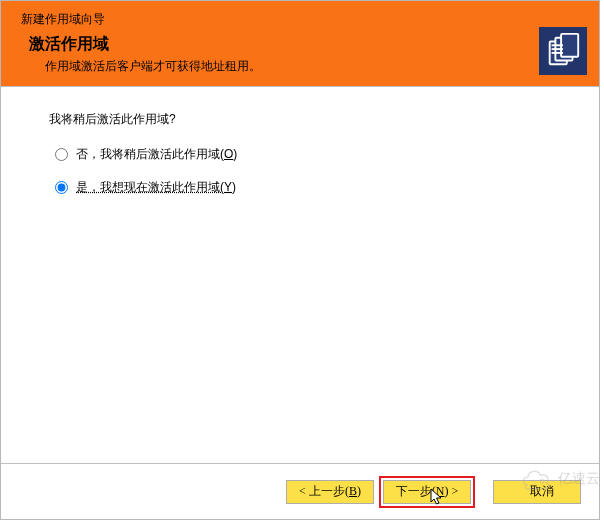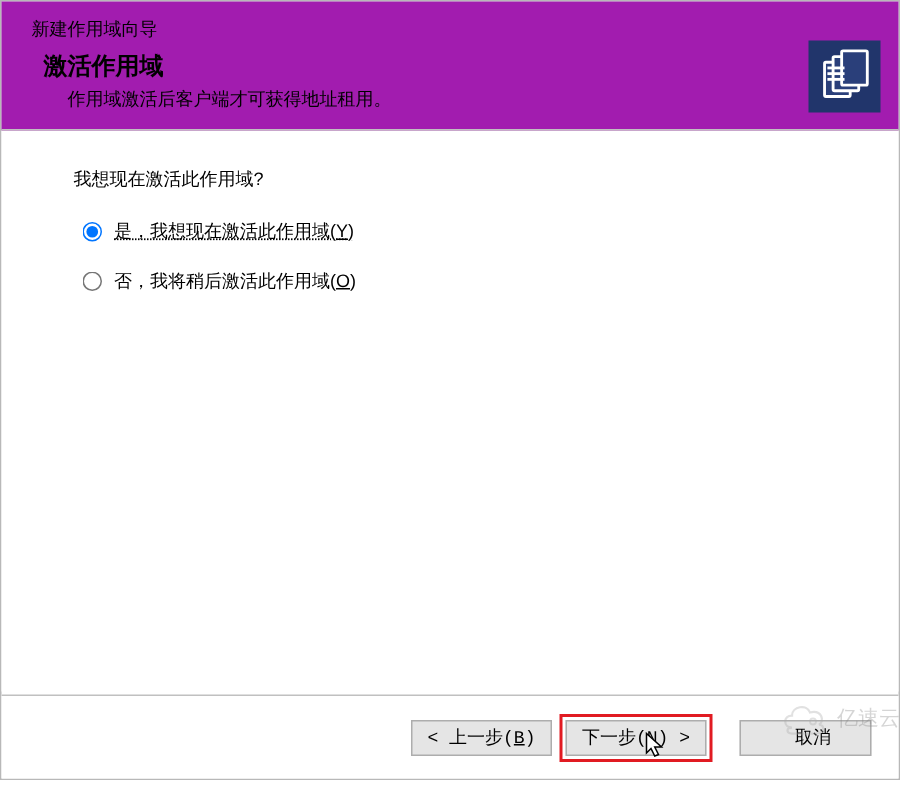--- a/index.html
+++ b/index.html
@@ -14,21 +14,21 @@
     }
     .dialog {
       width: 600px;
       height: 520px;
       border: 1px solid #b8b8b8;
       background: #fff;
       position: relative;
     }
     .header {
       height: 86px;
-      background: #a21caf;
+      background: #f97316;
       border-bottom: 1px solid #c0c0c0;
       padding: 10px 12px 16px 12px;
       position: relative;
     }
     .header-title {
       font-size: 12px;
       color: #000;
       margin-bottom: 6px;
       padding-left: 8px;
     }
@@ -96,22 +96,22 @@
       display: flex;
       justify-content: flex-end;
       align-items: center;
       padding-right: 18px;
       gap: 0;
     }
     .btn {
       height: 24px;
       min-width: 88px;
       font-size: 12px;
-      font-family: Liberation Mono, monospace;
-      background: #e5e5e5;
+      font-family: Liberation Serif, serif;
+      background: #fde047;
       border: 1px solid #adadad;
       color: #000;
       cursor: pointer;
       padding: 0 10px;
     }
     .btn-back { margin-right: 5px; }
     .btn-next-wrap {
       border: 2px solid #e11b22;
       padding: 2px;
       margin-right: 18px;
@@ -164,33 +164,33 @@
           <rect x="18" y="2" width="18" height="24" rx="1" fill="#2a3f7a"></rect>
           <line x1="8" y1="14" x2="20" y2="14"></line>
           <line x1="8" y1="18" x2="20" y2="18"></line>
           <line x1="8" y1="22" x2="20" y2="22"></line>
         </g>
       </svg>
     </div>
   </div>
 
   <div class="body-area">
-    <div class="question">我想现在激活此作用域?</div>
+    <div class="question">我将稍后激活此作用域?</div>
+
+    <label class="radio-row">
+      <input type="radio" name="activate" style="">
+      <span class="radio-label">
+        <span>否，我将稍后激活此作用域(</span><u>O</u><span>)</span>
+      </span>
+    </label>
 
     <label class="radio-row">
       <input type="radio" name="activate" checked="" style="">
       <span class="radio-label selected-underline">
         <span>是，我想现在激活此作用域(</span><u>Y</u><span>)</span>
-      </span>
-    </label>
-
-    <label class="radio-row">
-      <input type="radio" name="activate" style="">
-      <span class="radio-label">
-        <span>否，我将稍后激活此作用域(</span><u>O</u><span>)</span>
       </span>
     </label>
   </div>
 
   <div class="footer">
     <button class="btn btn-back">
       <span>&lt; 上一步(</span><u>B</u><span>)</span>
     </button>
     <span class="btn-next-wrap">
       <button class="btn">

